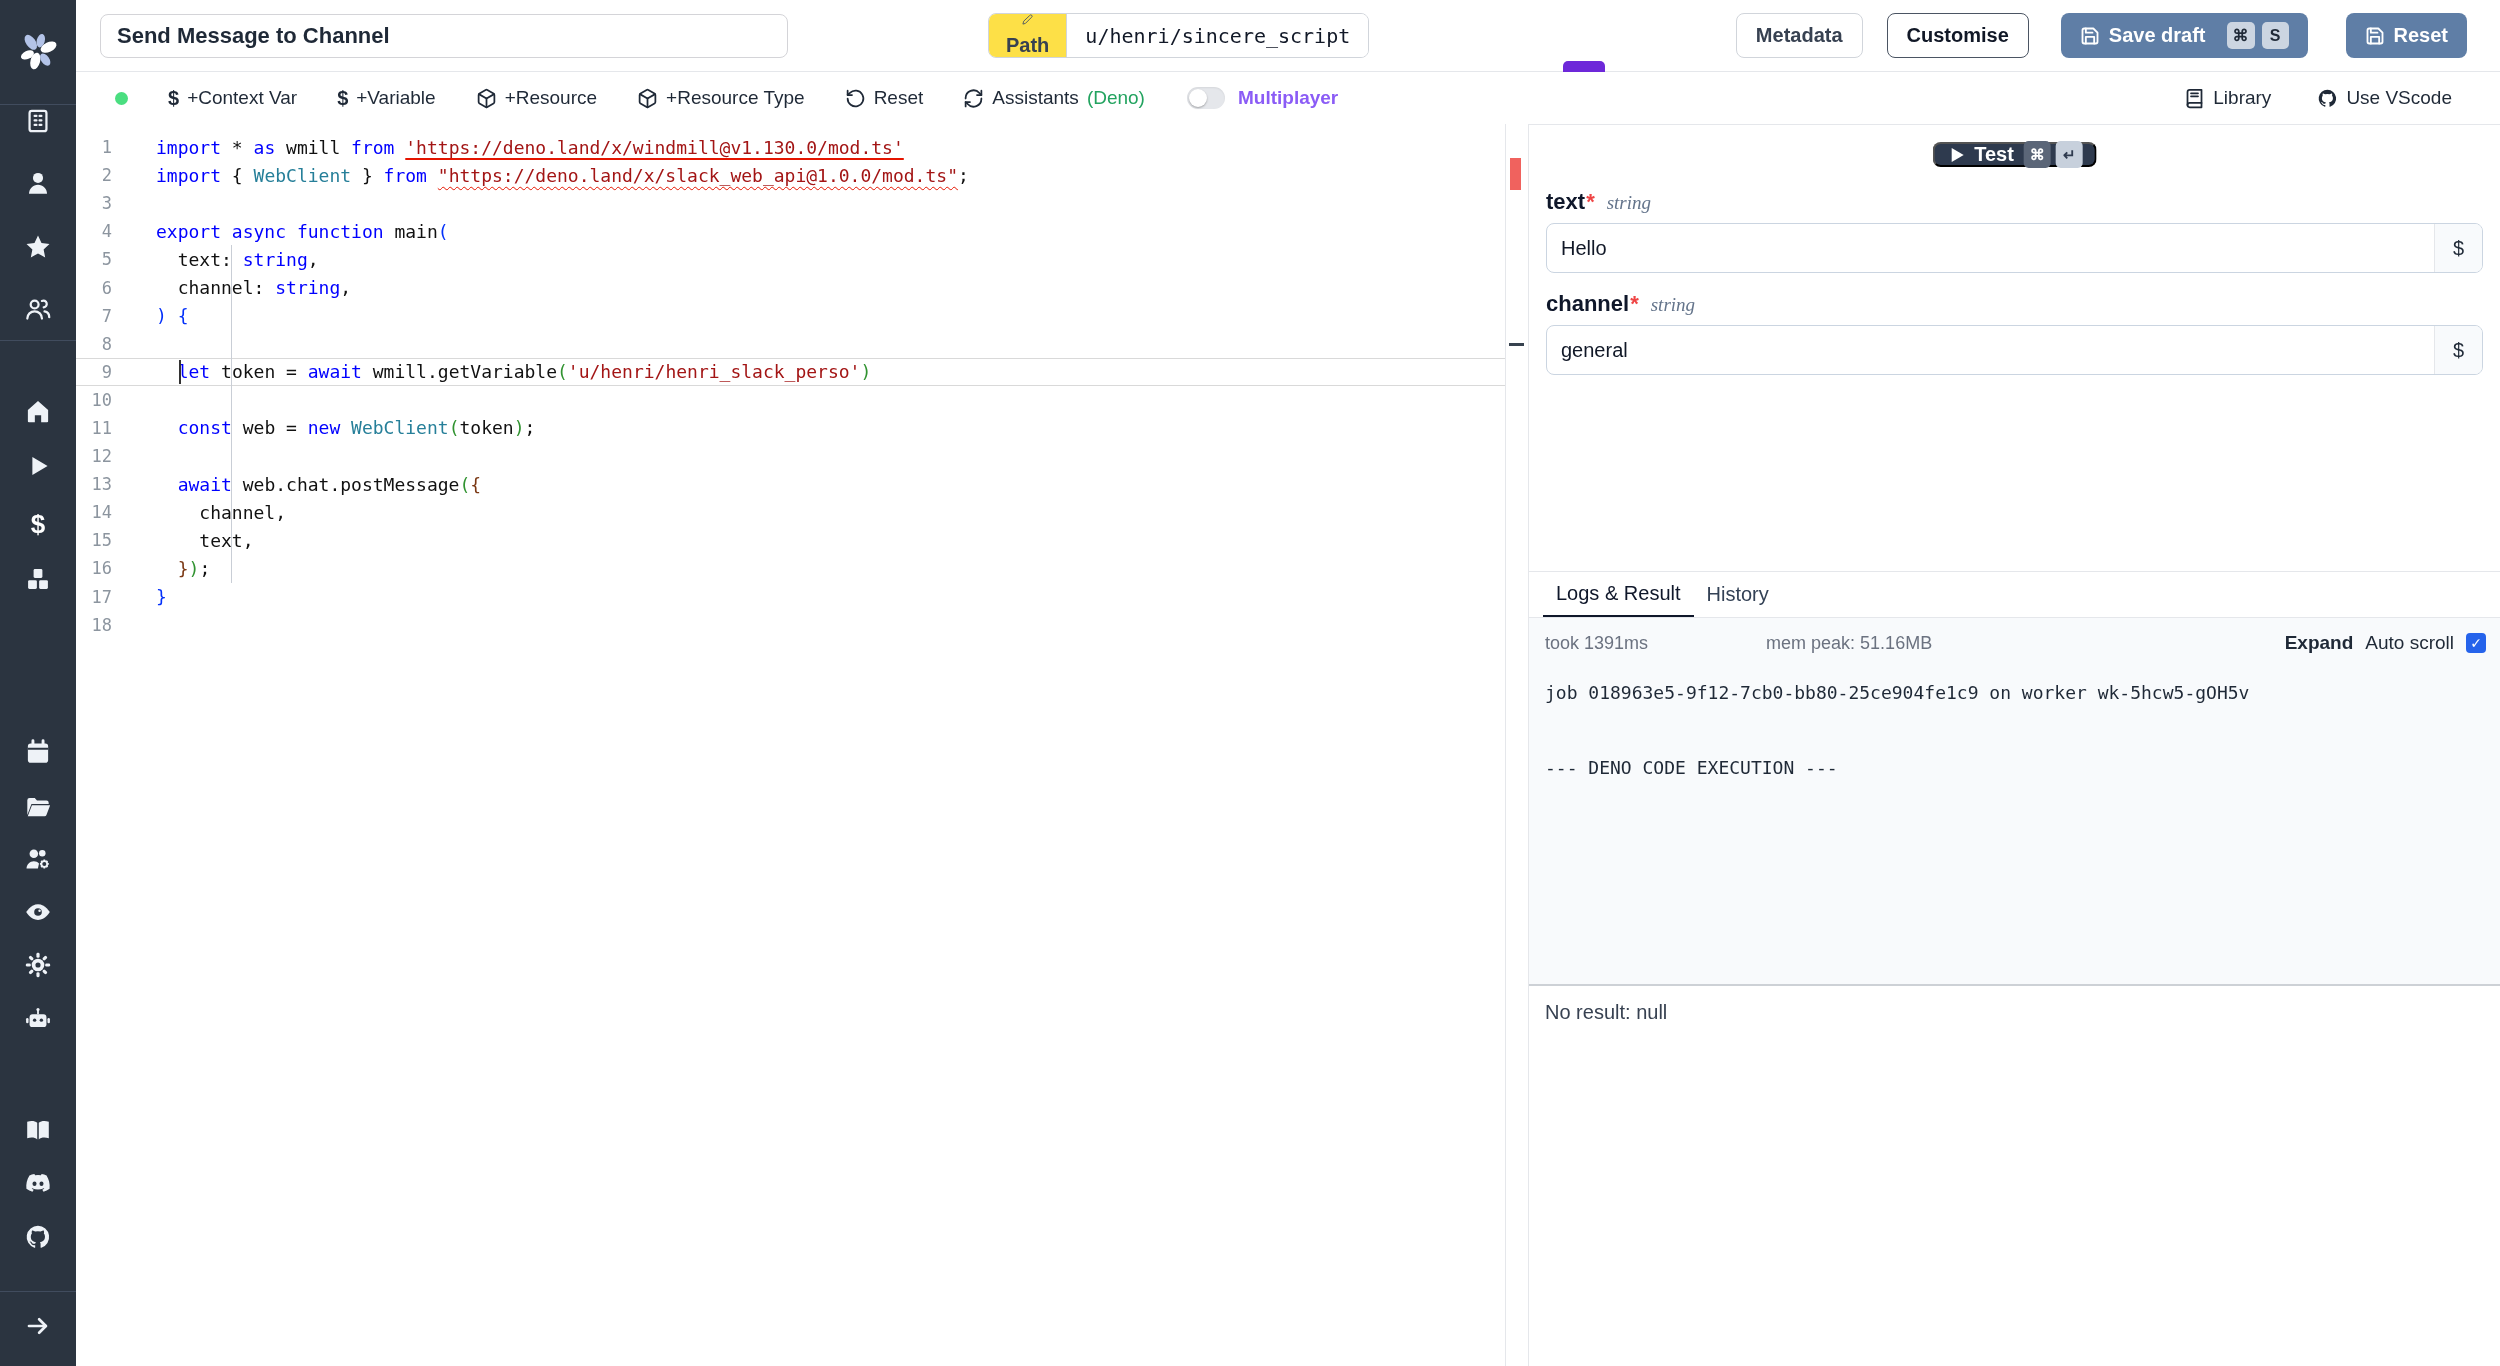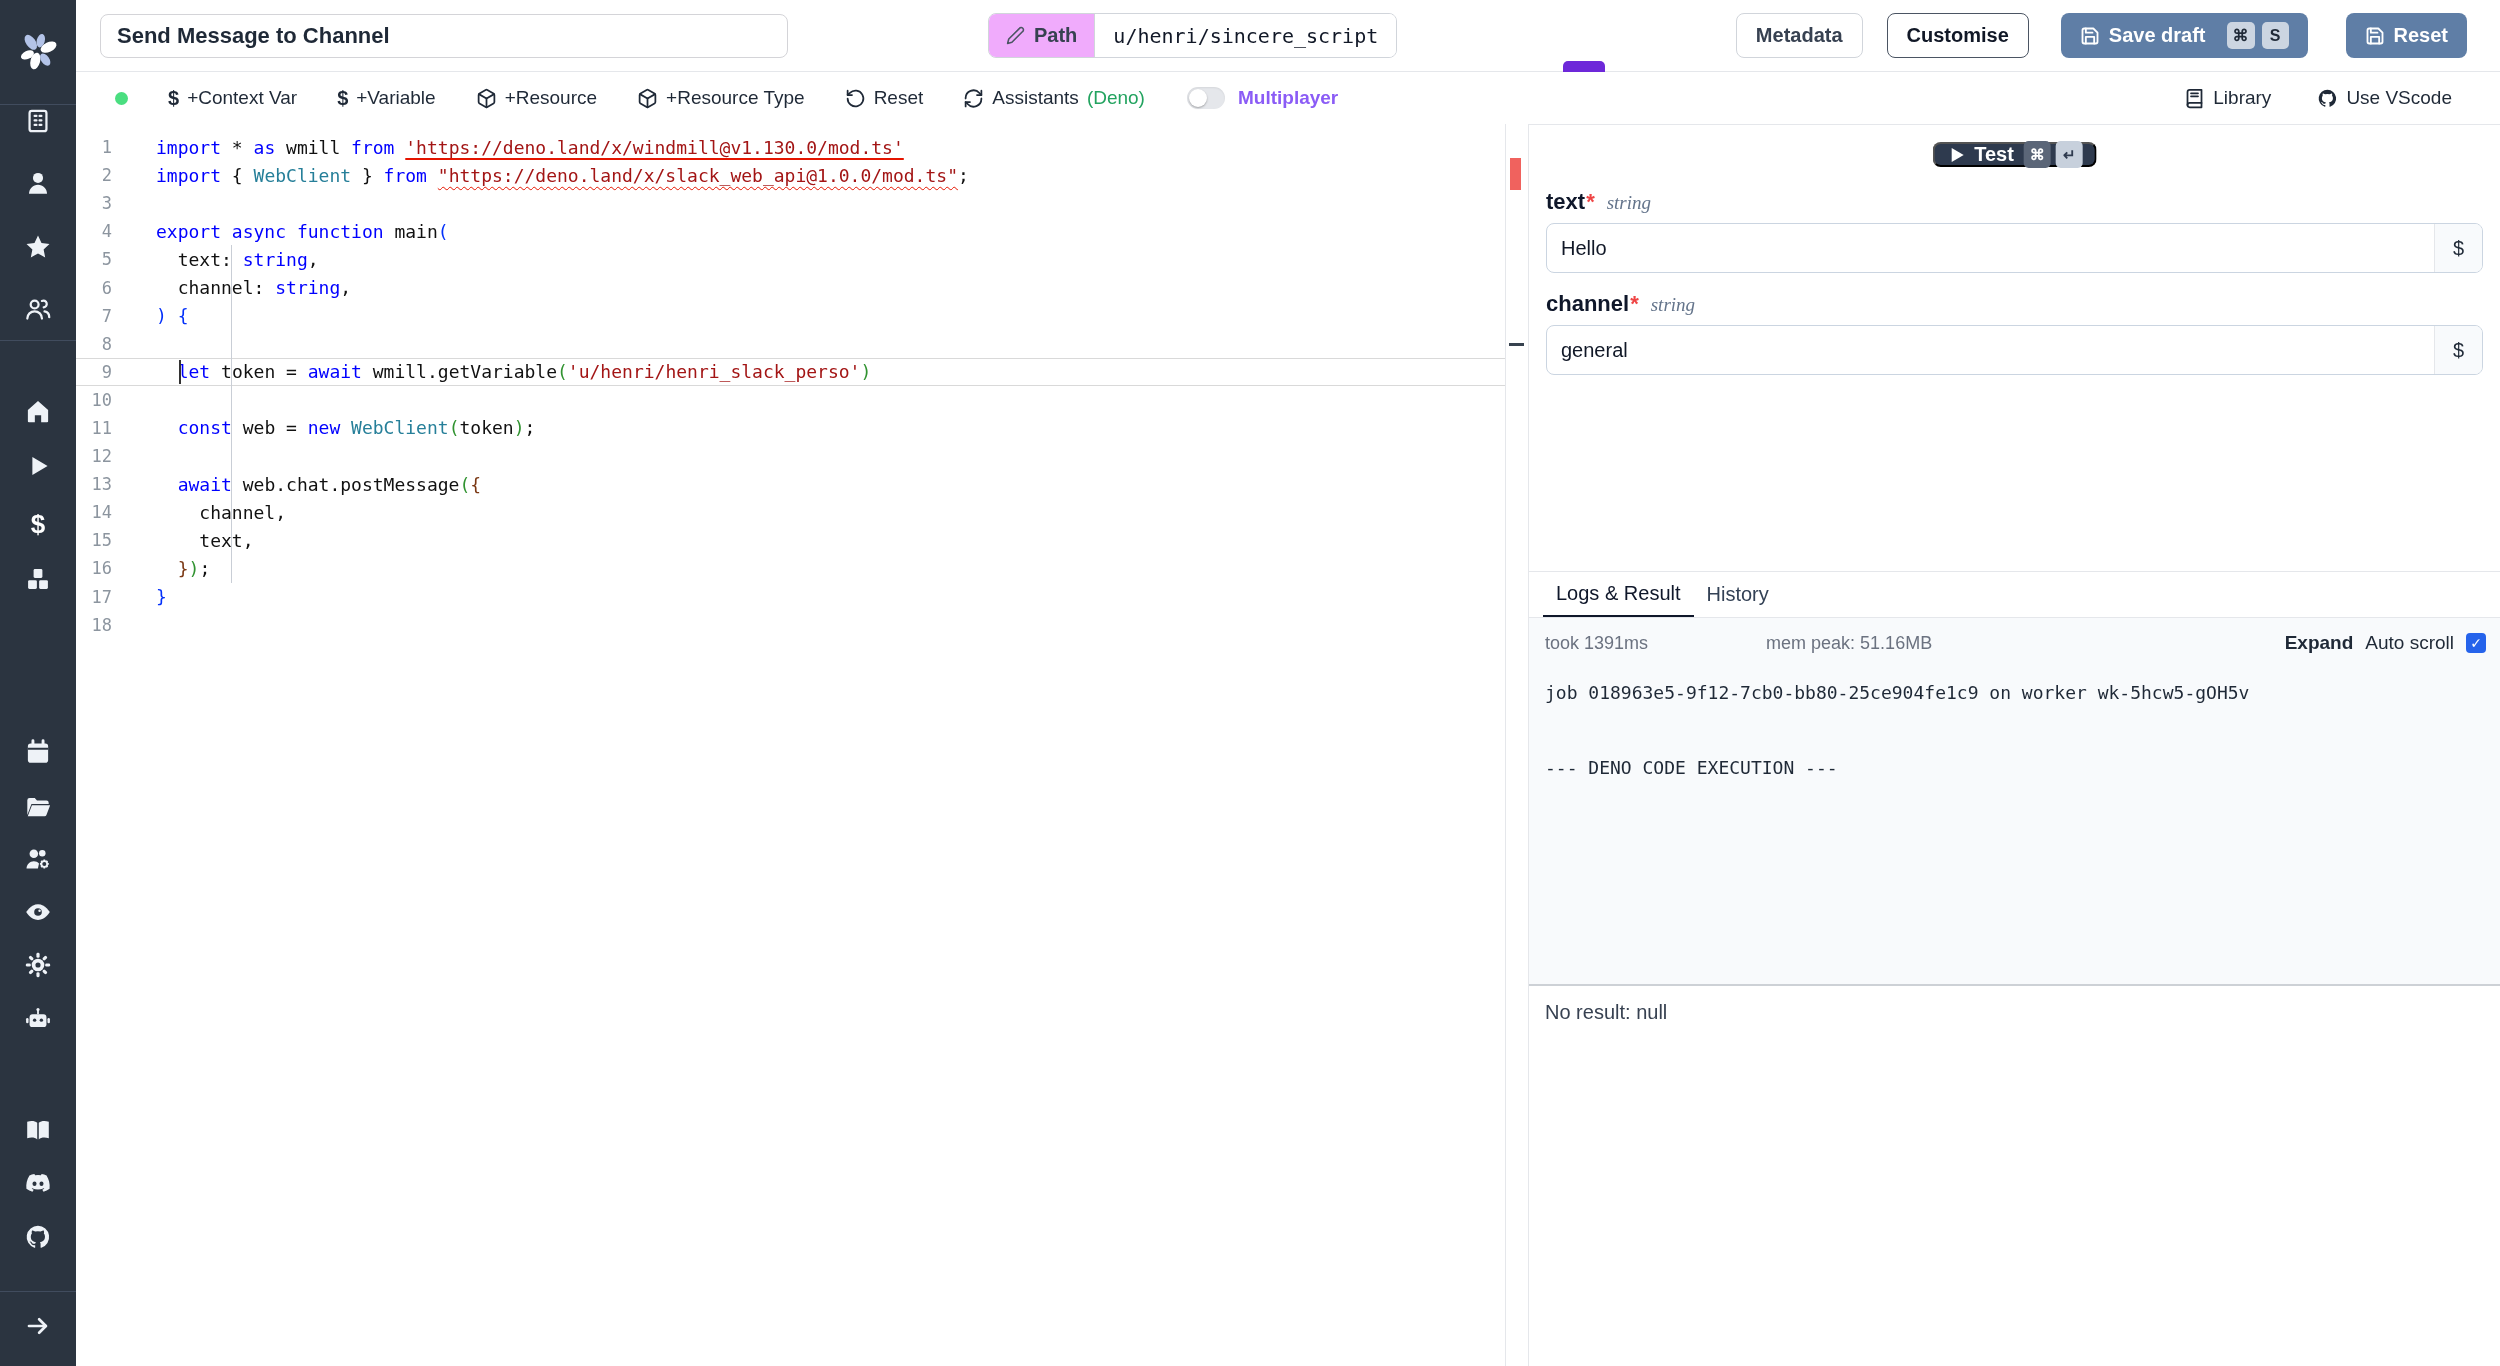--- a/index.html
+++ b/index.html
@@ -17,22 +17,22 @@
   .glyph { font-size:26px; font-weight:700; color:#fff; line-height:1; }
 
   
   .topbar { position:absolute; left:76px; top:0; width:2424px; height:72px; background:#fff;
             border-bottom:1px solid #e5e7eb; }
   .title-input { position:absolute; left:24px; top:14px; width:688px; height:44px;
                  border:1px solid #d4d4d8; border-radius:8px; padding:0 16px;
                  font-family:inherit; font-size:22px; font-weight:600; color:#1f2937; outline:none; }
   .path-group { position:absolute; left:912px; top:13px; height:45px; display:flex;
                 border:1px solid #d1d5db; border-radius:8px; overflow:hidden; }
-  .path-label { display:flex; align-items:center; gap:9px; background:#f0abfc; padding:0 17px;
-                font-size:20px; font-weight:600; color:#374151; border-right:1px solid #d1d5db; cursor:pointer; }
+  .path-label { display:flex; align-items:center; gap:9px; background:#fde047; padding:0 17px;
+                font-size:20px; font-weight:600; color:#374151; border-right:1px solid #d1d5db; cursor:pointer;flex-direction:column; }
   .path-value { display:flex; align-items:center; padding:0 18px; background:#fff;
                 font-family:"DejaVu Sans Mono","Liberation Mono",monospace; font-size:20px; color:#111827; }
   .ts-badge { position:absolute; left:1487px; top:15px; width:42px; height:42px; border-radius:5px;
               color:#fff; font-size:20px; font-weight:700; display:flex; align-items:flex-end;
               justify-content:flex-end; padding:0 6px 5px 0; }
   .topbar-actions { position:absolute; right:33px; top:13px; display:flex; align-items:center; }
   .btn { height:45px; border-radius:8px; display:flex; align-items:center; padding:0 19px;
          font-size:20px; font-weight:600; background:#fff; color:#374151; border:1px solid #d1d5db; cursor:pointer; }
   .btn-customise { border:1.5px solid #4b5563; color:#111827; margin-left:24px; }
   .btn-primary { border:none; color:#fff; gap:9px; }

